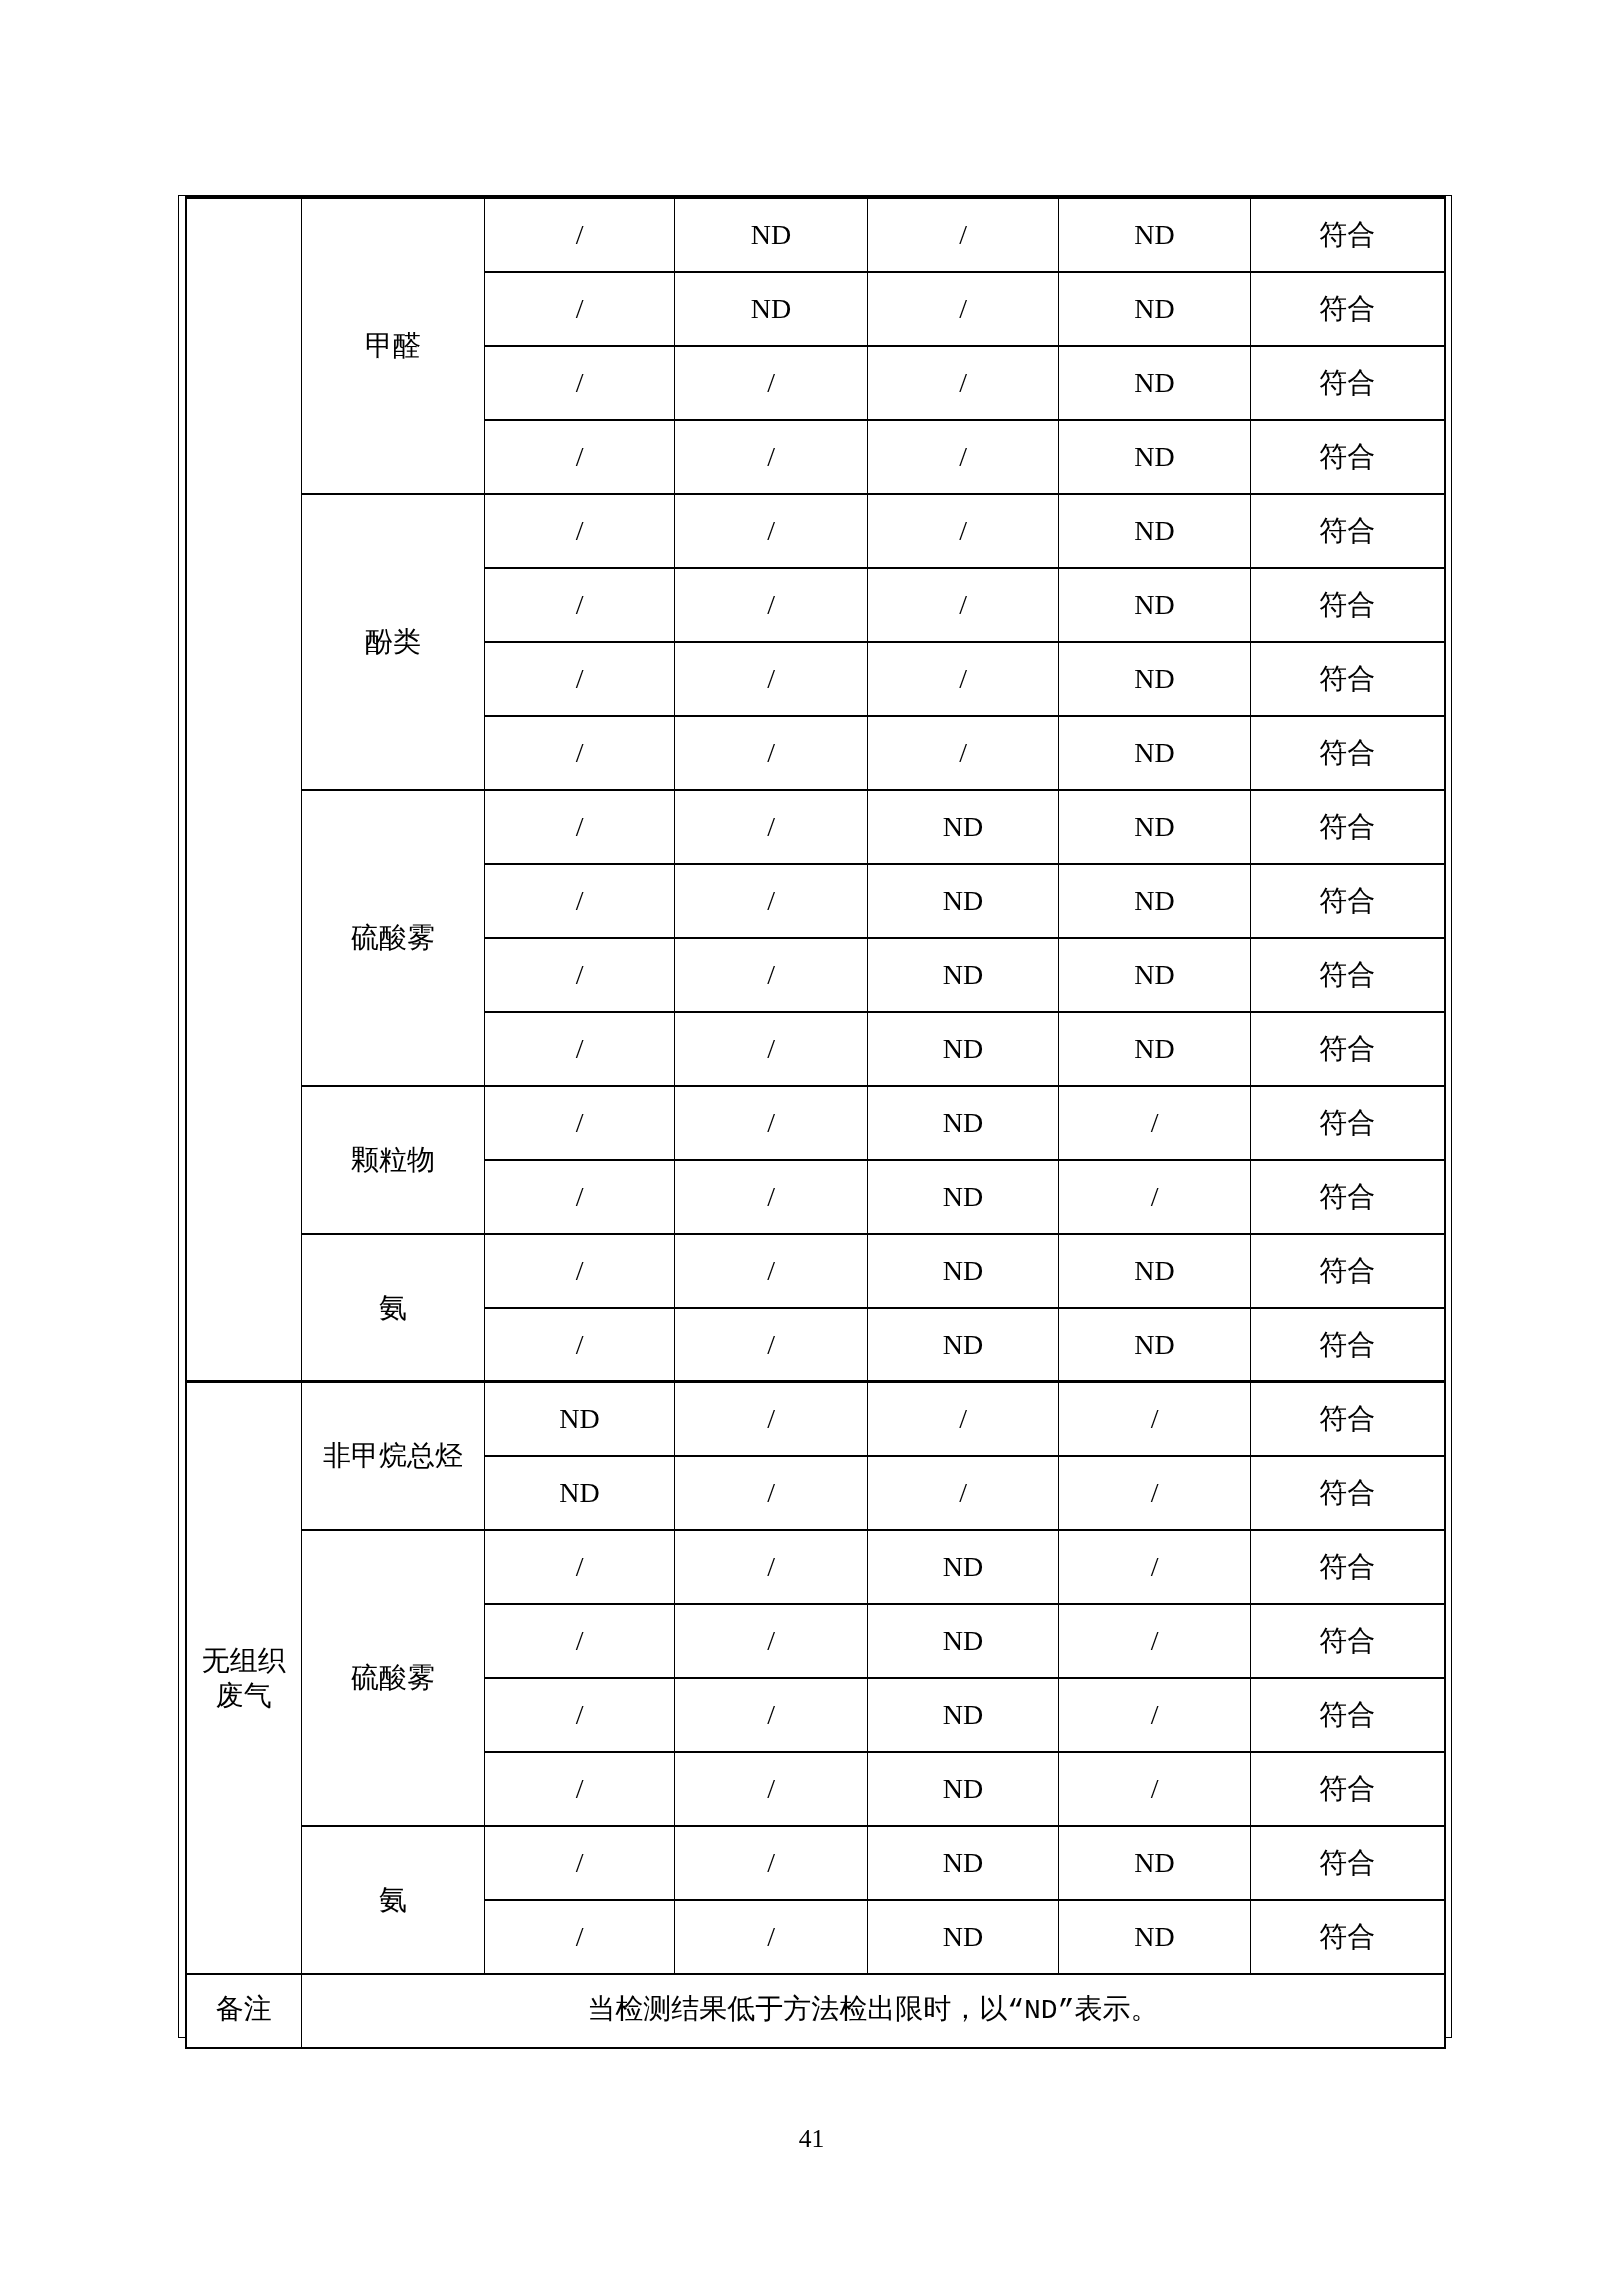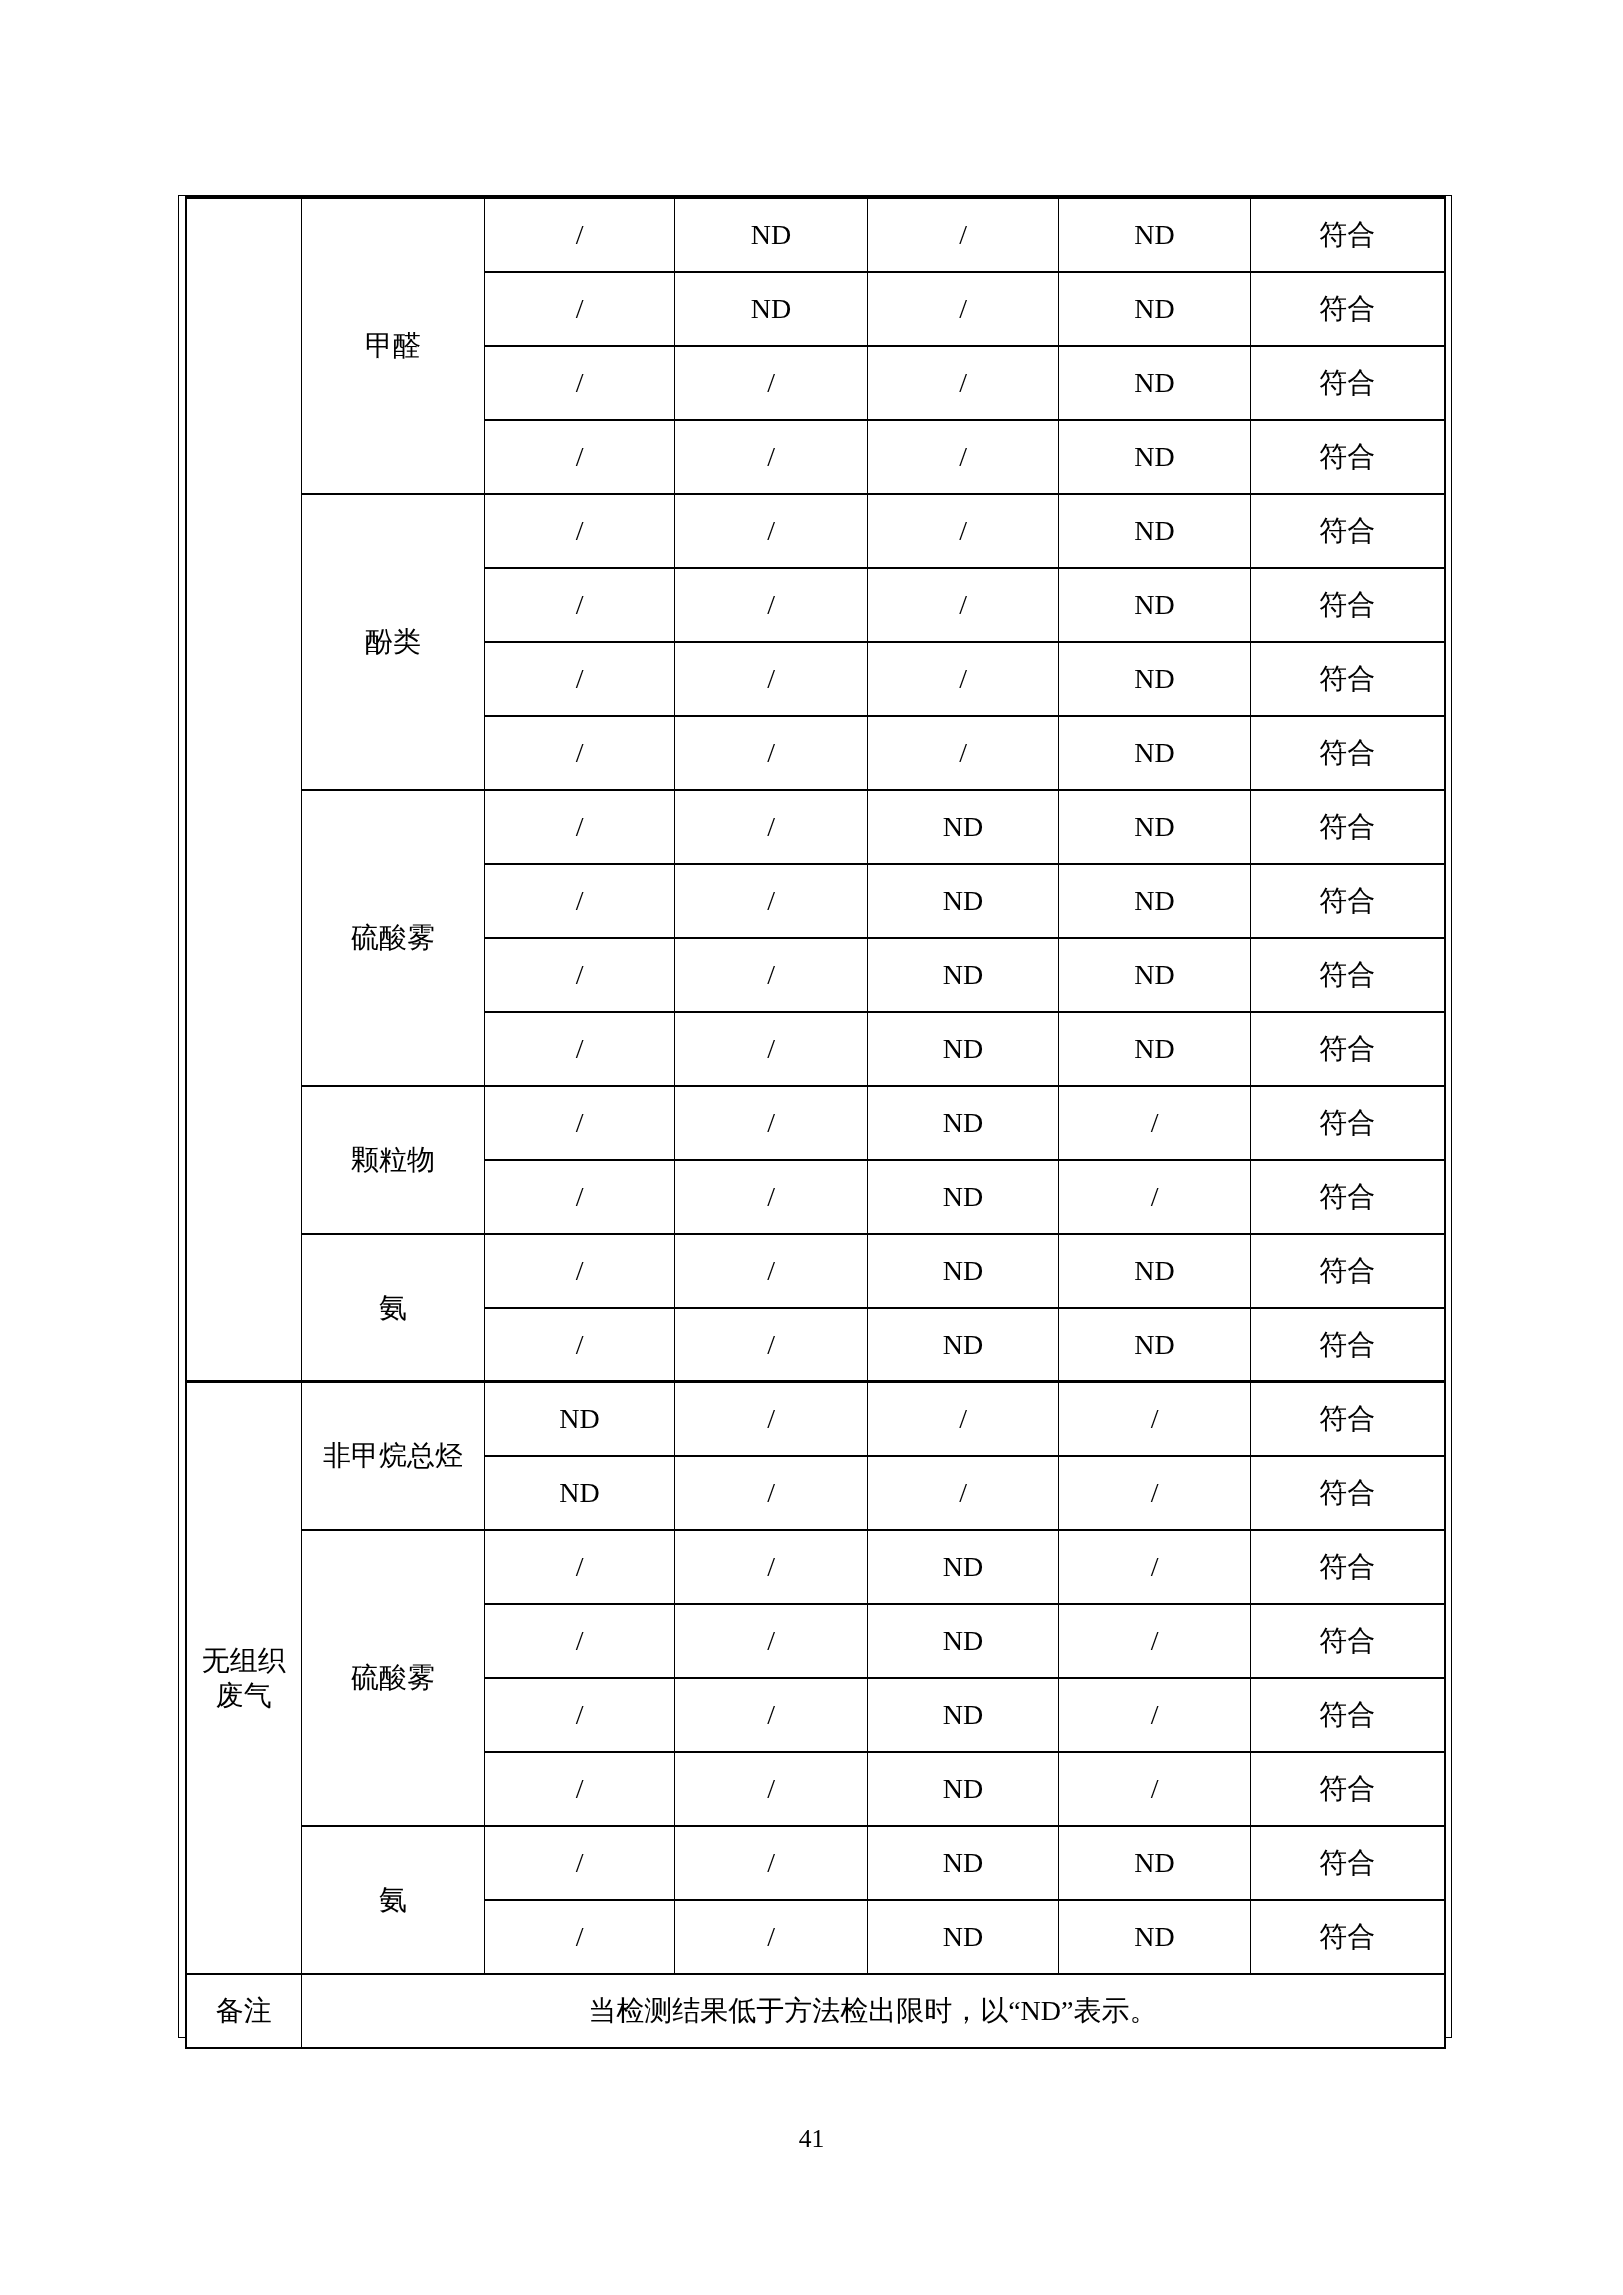--- a/index.html
+++ b/index.html
@@ -47,21 +47,21 @@
     background: #ffffff;
   }
   table.results tr { height: 74px; }
   table.results tr.group-start td { border-top-width: 2.6px; }
   table.results tr.section-start td { border-top-width: 3.1px; }
   td.cat {
     white-space: pre-line;
     line-height: 2.0;
   }
   td.pol { }
-  tr.remark { height: 63px; }
+  tr.remark { height: 63px; font-family: Liberation Mono, monospace; }
   tr.remark td { border-top-width: 2.6px; }
   td.remark-text {
     text-align: left;
     padding-left: 13.3px;
   }
   .pagenum {
     position: absolute;
     top: 2126px;
     left: 0;
     width: 100%;

